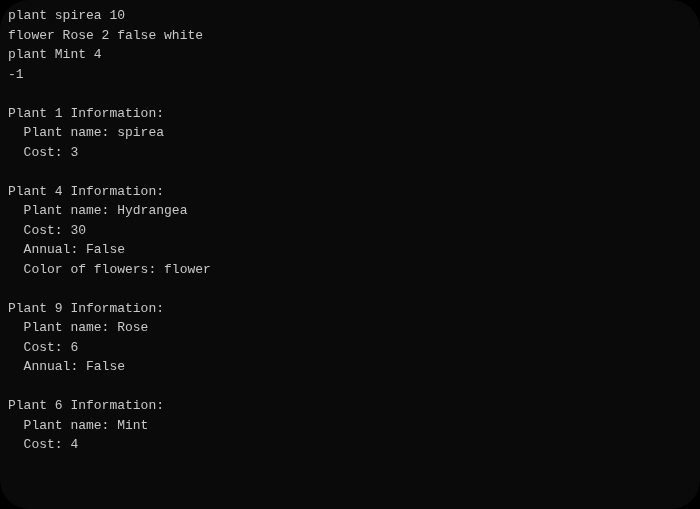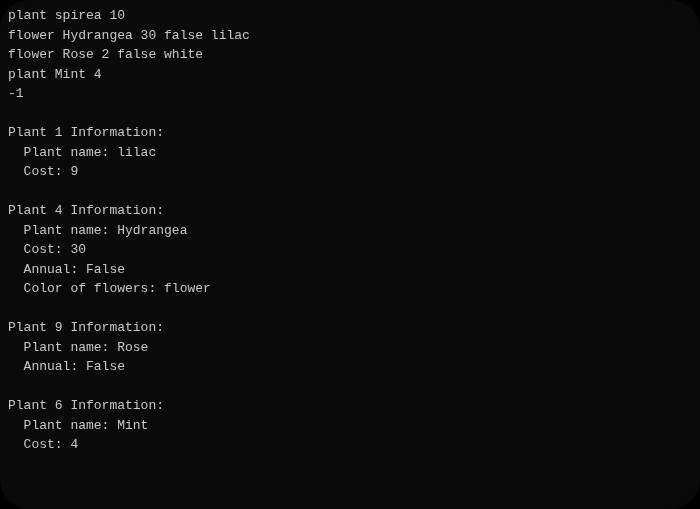--- a/index.html
+++ b/index.html
@@ -36,36 +36,36 @@
 
     .terminal-line.empty {
       height: 1.5em;
     }
   </style>
 </head>
 <body>
 
 <div class="terminal">
 <div class="terminal-line">plant spirea 10</div>
-    <div class="terminal-line">flower Hydrangea 30 false lilac</div>
     <div class="terminal-line">flower Rose 2 false white</div>
     <div class="terminal-line">plant Mint 4</div>
     <div class="terminal-line">-1</div>
     <div class="terminal-line empty"></div>
     <div class="terminal-line">Plant 1 Information:</div>
-    <div class="terminal-line">  Plant name: lilac</div>
-    <div class="terminal-line">  Cost: 9</div>
+    <div class="terminal-line">  Plant name: spirea</div>
+    <div class="terminal-line">  Cost: 3</div>
     <div class="terminal-line empty"></div>
     <div class="terminal-line">Plant 4 Information:</div>
     <div class="terminal-line">  Plant name: Hydrangea</div>
     <div class="terminal-line">  Cost: 30</div>
     <div class="terminal-line">  Annual: False</div>
     <div class="terminal-line">  Color of flowers: flower</div>
     <div class="terminal-line empty"></div>
     <div class="terminal-line">Plant 9 Information:</div>
     <div class="terminal-line">  Plant name: Rose</div>
+    <div class="terminal-line">  Cost: 6</div>
     <div class="terminal-line">  Annual: False</div>
     <div class="terminal-line empty"></div>
     <div class="terminal-line">Plant 6 Information:</div>
     <div class="terminal-line">  Plant name: Mint</div>
     <div class="terminal-line">  Cost: 4</div>
     <div class="terminal-line empty"></div>
   </div>
 
 </body></html>

